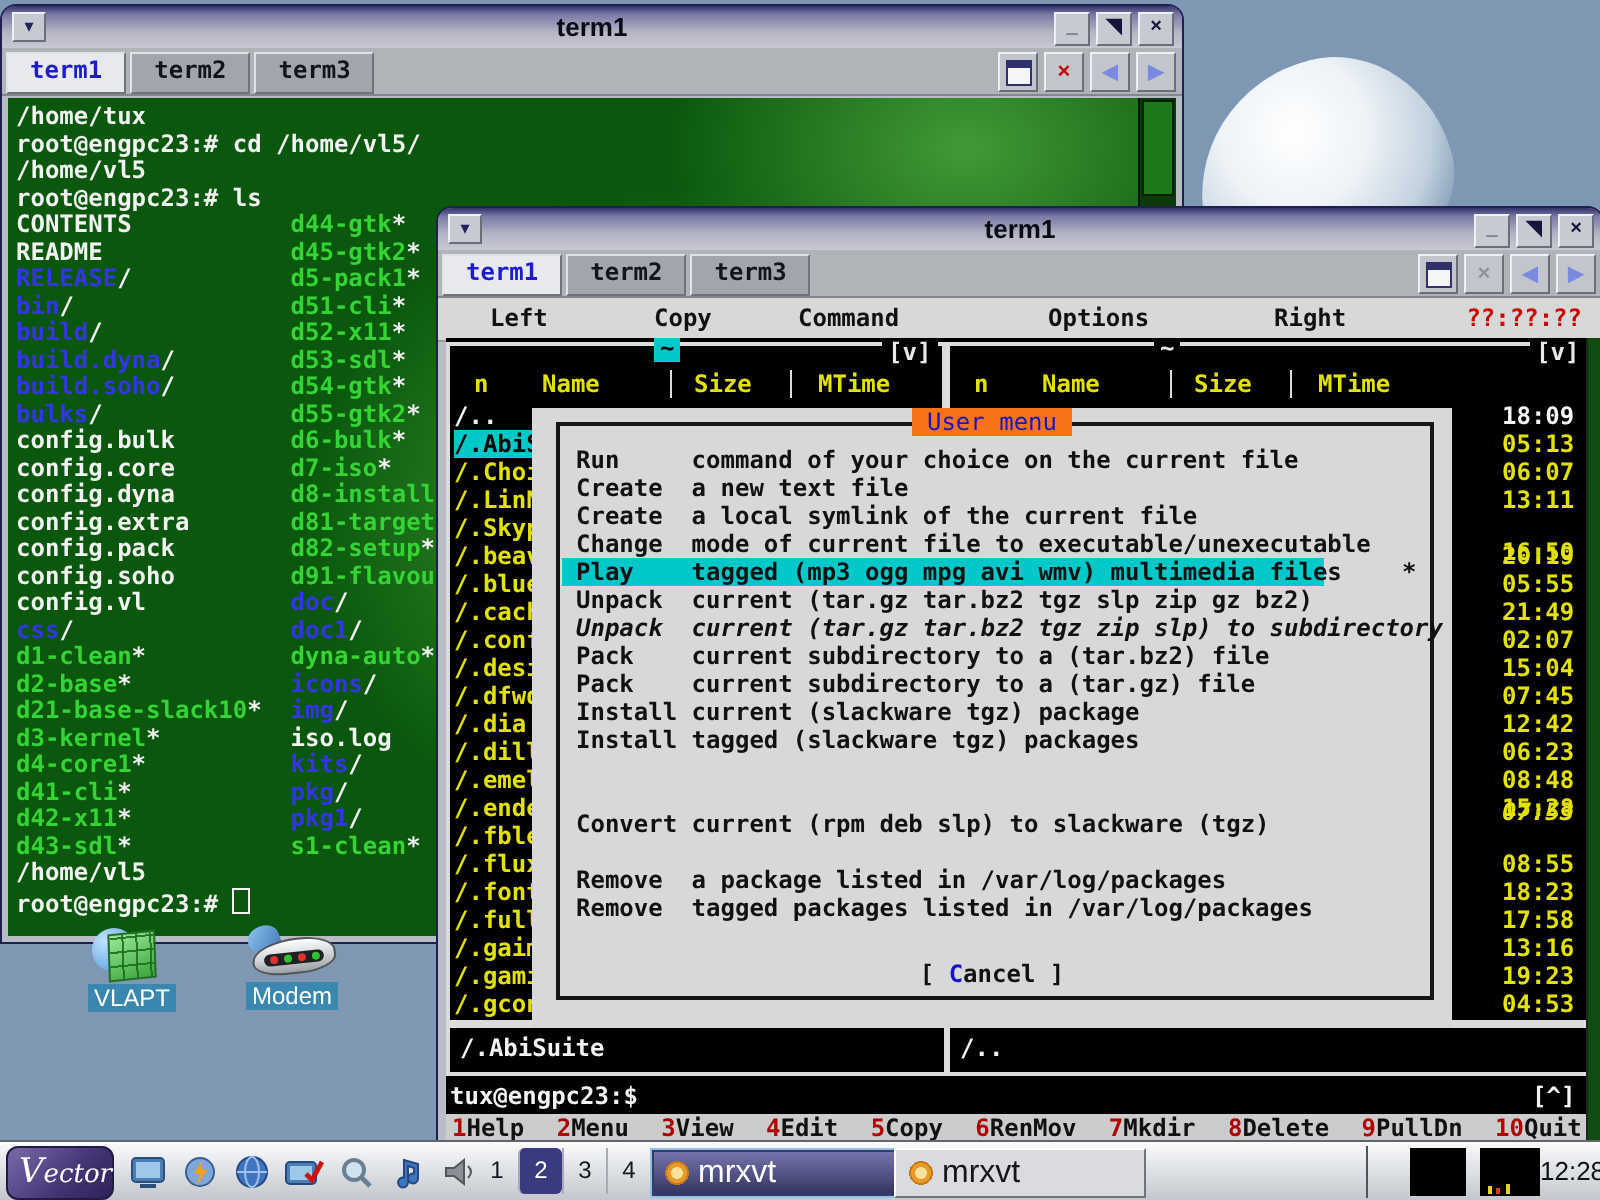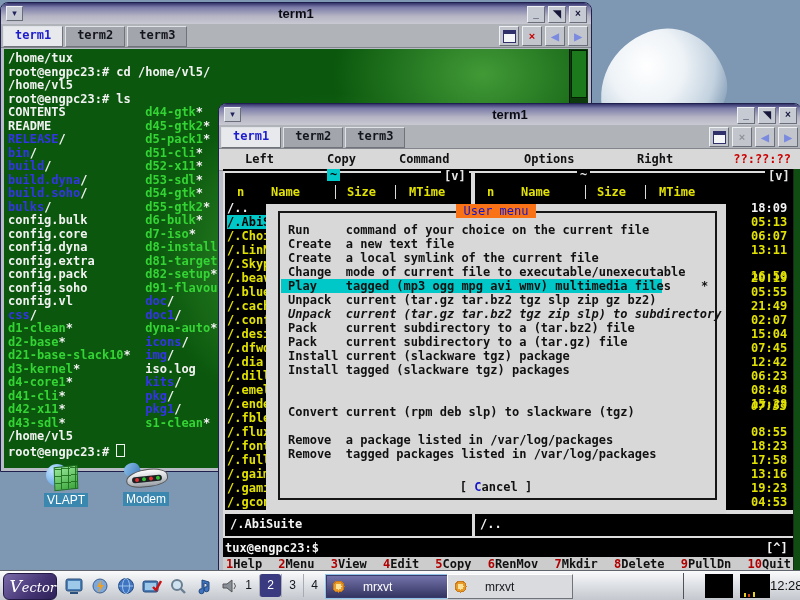--- a/index.html
+++ b/index.html
@@ -114,21 +114,21 @@
   #vlogo{position:absolute;left:3px;top:2px;width:52px;height:25px;border-radius:6px;
     background:linear-gradient(135deg,#7a6aaa,#443473 60%,#2e2258);border:1px solid #221a45;
     color:#fff;text-align:right;font-family:"DejaVu Serif",serif;font-style:italic;font-size:13px;line-height:24px;}
   #vlogo .V{font-size:17px;}
   #launchers{position:absolute;left:62px;top:3px;display:flex;gap:3px;}
   .launch{width:23px;height:23px;display:flex;align-items:center;justify-content:center;}
   #pager{position:absolute;left:238px;top:3px;display:flex;}
   .wsp{width:21px;height:23px;text-align:center;line-height:23px;font-size:12px;color:#16161e;border-left:1px solid #a8acb2;}
   .wsp:first-child{border-left:none;}
   .wsp.active{background:#3a3a80;color:#fff;border-radius:3px;}
-  .taskbtn{position:absolute;top:3px;height:23px;display:flex;align-items:center;gap:18px;padding:0 6px;font-size:12px;}
+  .taskbtn{position:absolute;top:3px;height:23px;display:flex;align-items:center;gap:4px;padding:0 6px;font-size:16px;}
   #task0{left:325px;width:118px;background:linear-gradient(180deg,#7676ae,#32325f);color:#fff;
     border:1px solid #8fc3e8;box-shadow:inset 0 0 0 1px #3a3a6a;}
   #task1{left:447px;width:112px;background:#d9dbde;color:#16161e;border:1px solid;border-color:#fff #70747a #70747a #fff;}
   .gear{width:13px;height:13px;border-radius:50%;
     background:radial-gradient(circle at 50% 50%,#fbe29a 0 3px,#e89a28 3px 5px,#c87818 5px 6px,rgba(0,0,0,0) 6px);}
   #traysep{position:absolute;left:683px;top:2px;width:1px;height:26px;background:#50545a;}
   .applet{position:absolute;top:3px;height:24px;background:#000;}
   #applet0{left:705px;width:28px;}
   #applet1{left:740px;width:30px;}
   #applet1 .px{position:absolute;bottom:1px;width:2px;}

